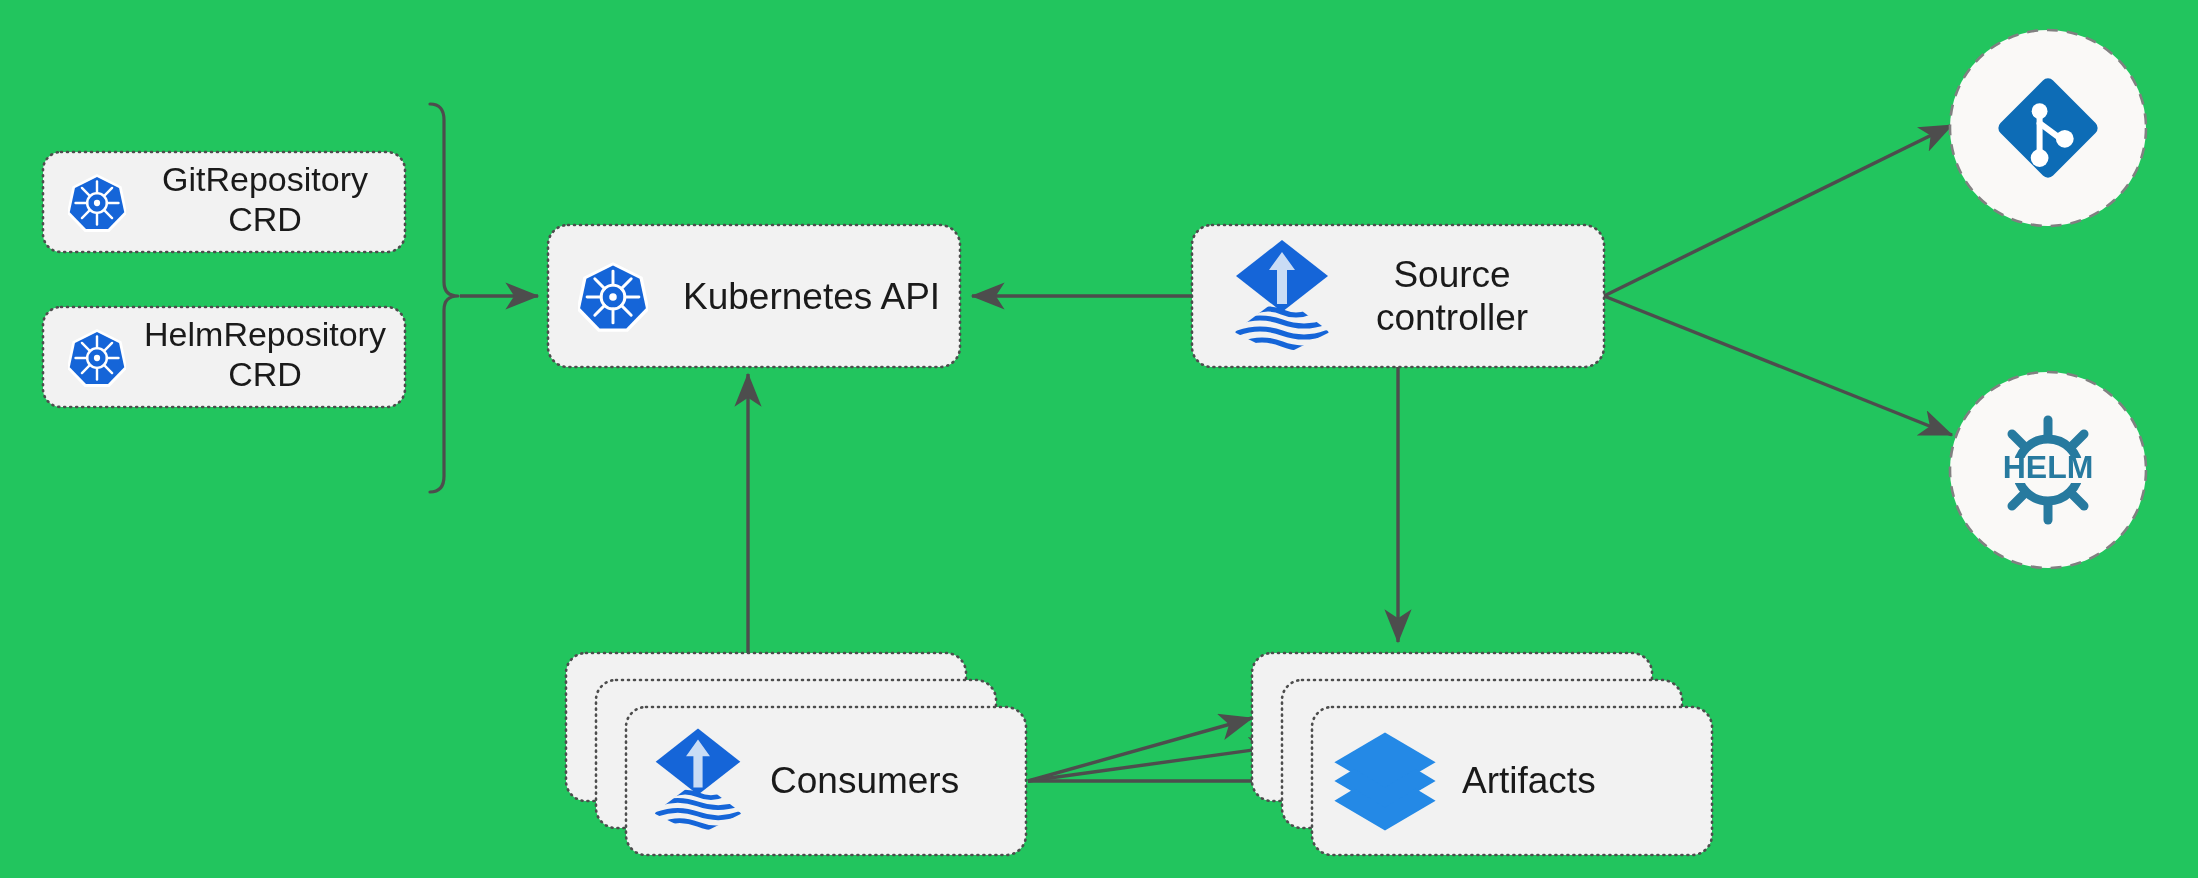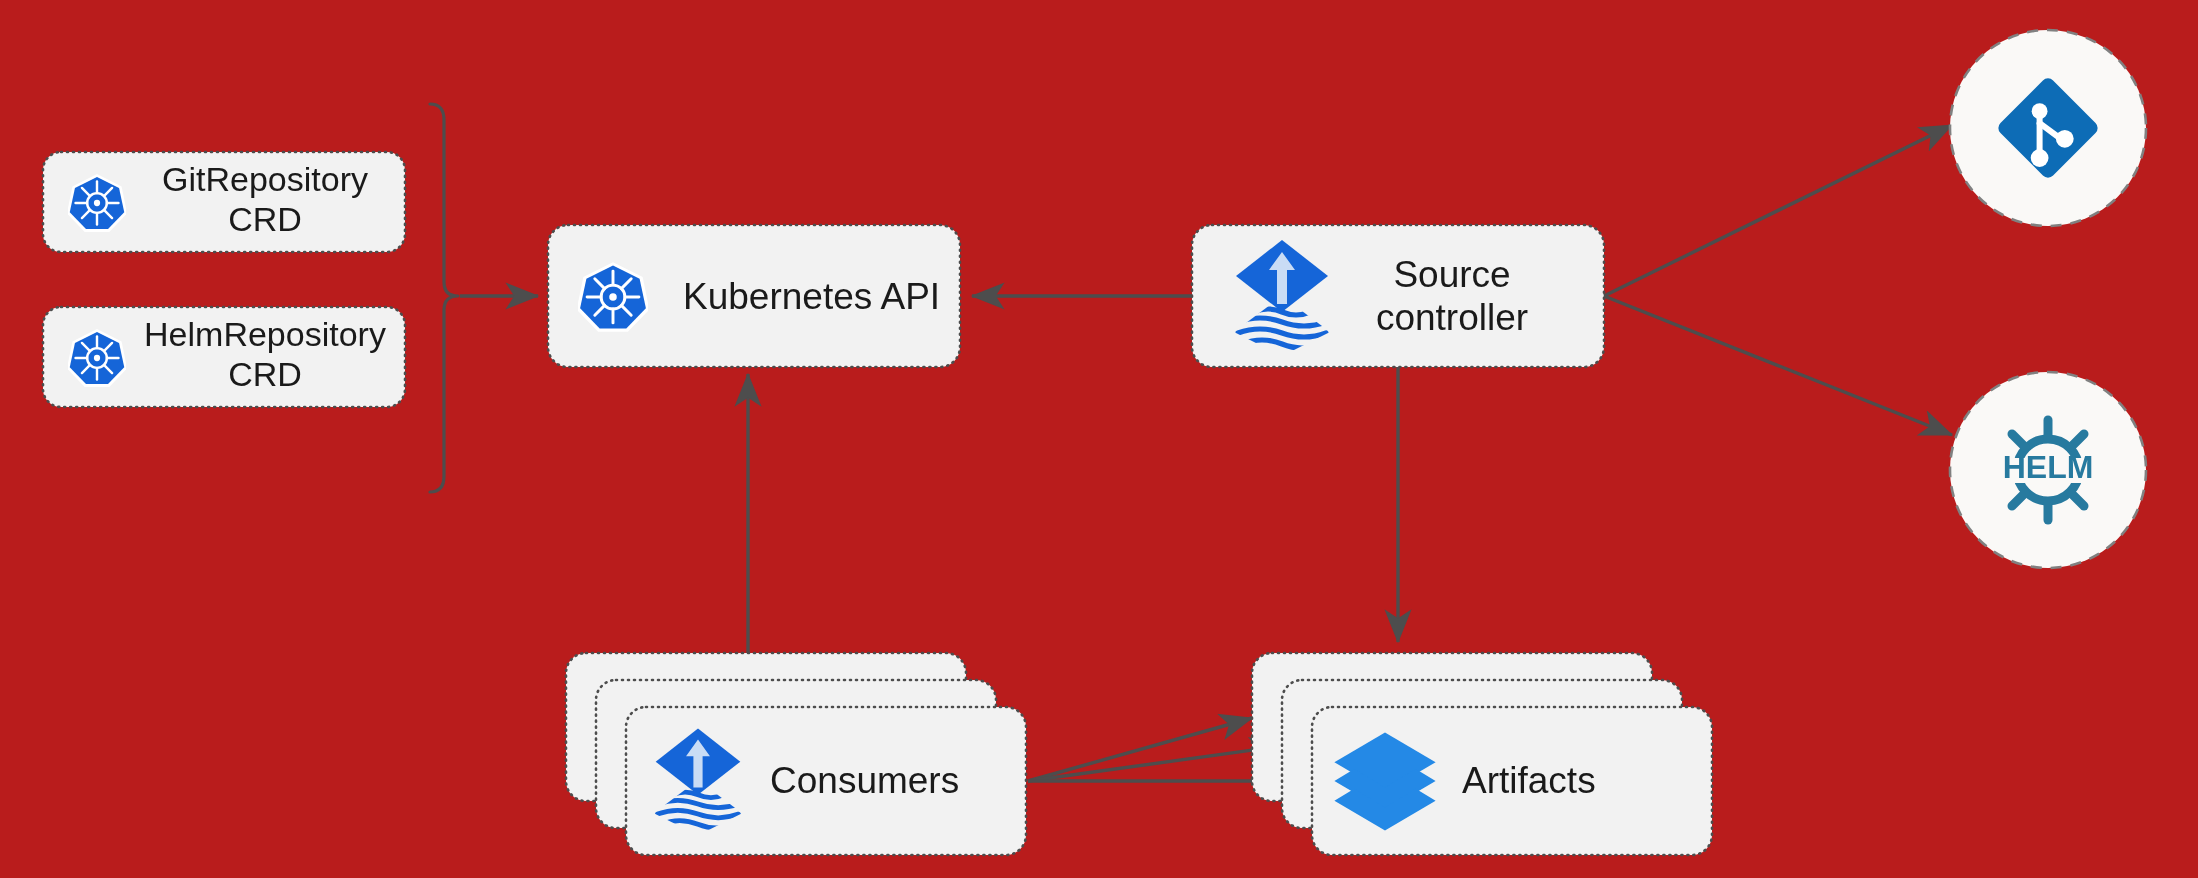--- a/index.html
+++ b/index.html
@@ -10,21 +10,21 @@
   body {
     width: 2198px;
     height: 878px;
     font-family: "Liberation Sans", sans-serif;
     overflow: hidden;
   }
   #diagram-root {
     position: relative;
     width: 2198px;
     height: 878px;
-    background: #b91c1c;
+    background: #22c55e;
   }
   svg#diagram {
     display: block;
     width: 2198px;
     height: 878px;
   }
   .node-label {
     font-family: "Liberation Sans", sans-serif;
     font-size: 37px;
     fill: #1a1a1a;

